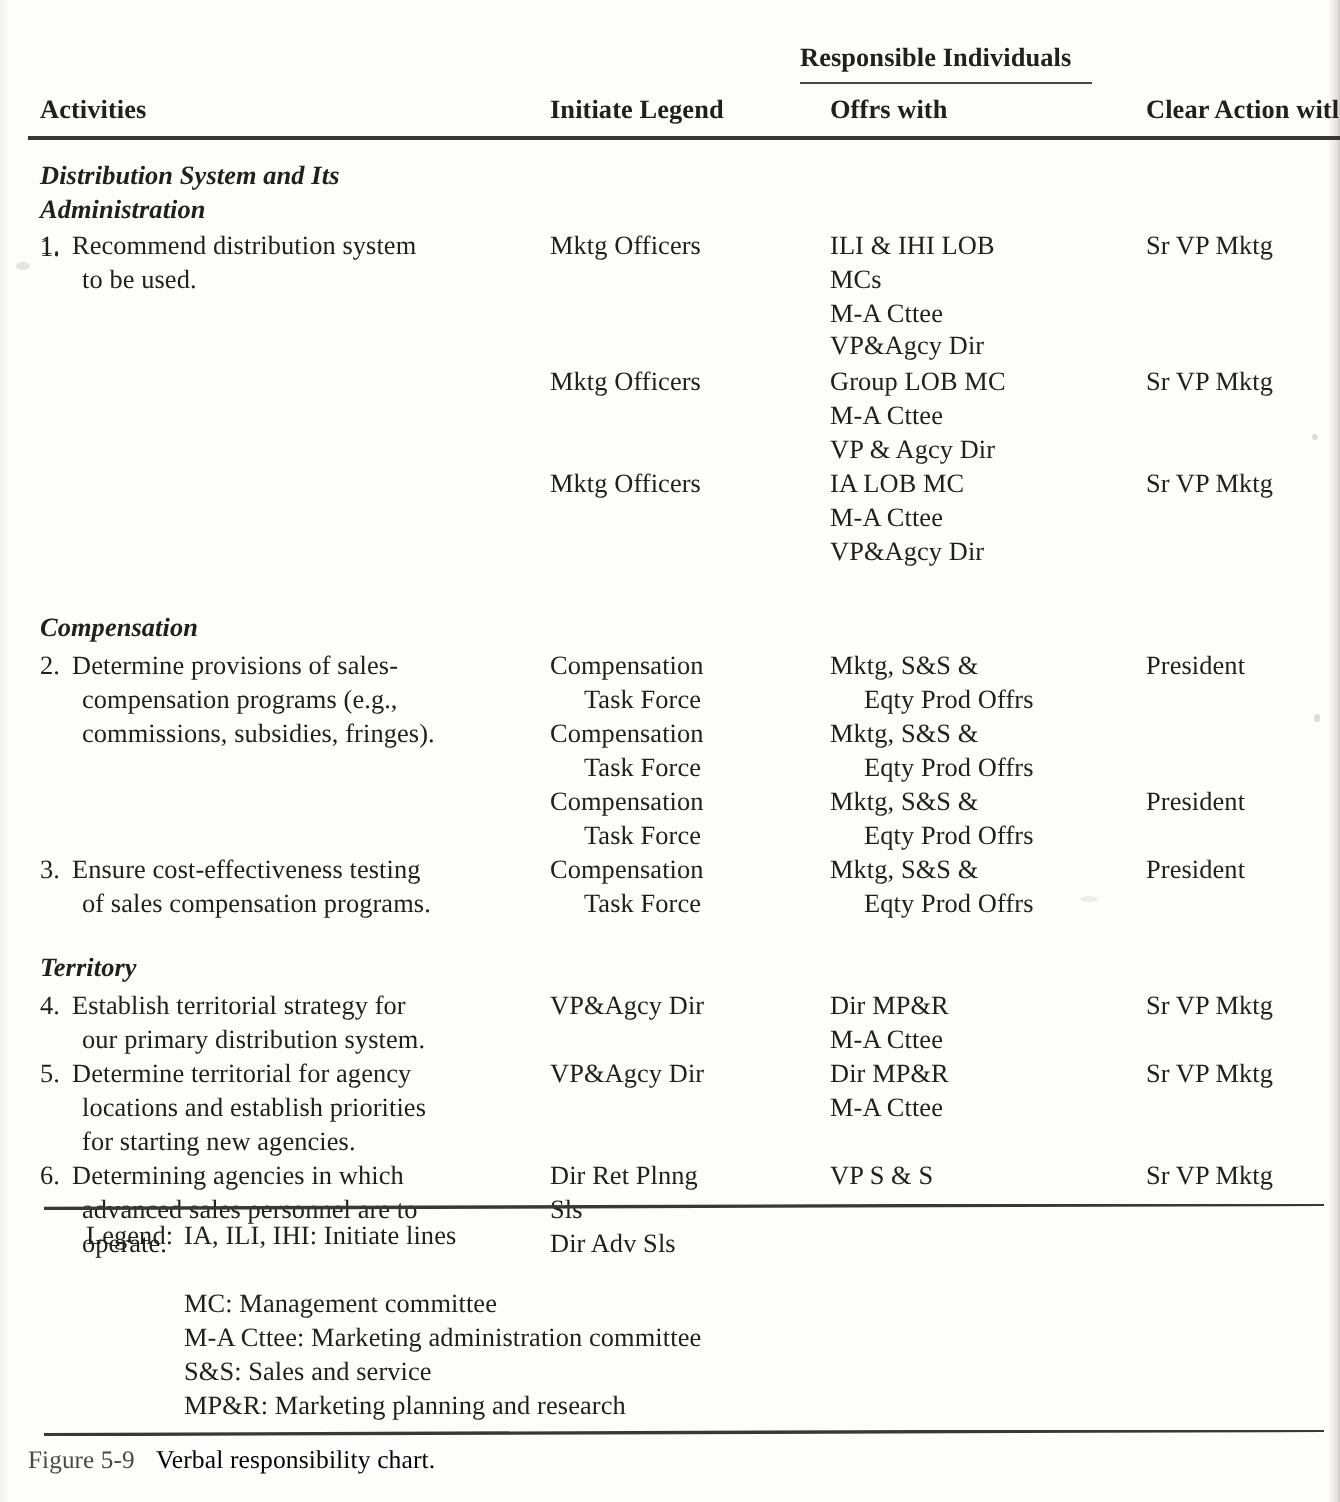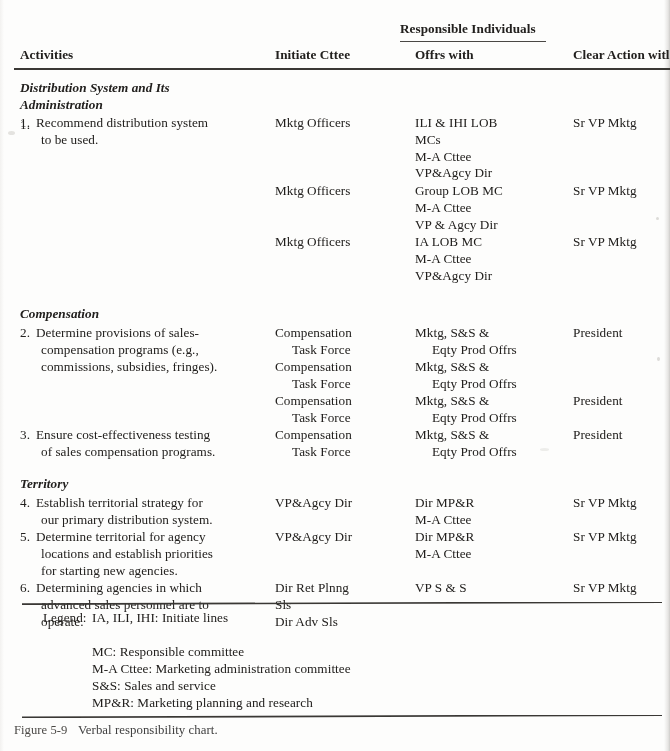--- a/index.html
+++ b/index.html
@@ -95,21 +95,21 @@
     left: 0;
     top: 0;
     width: 16px;
     white-space: pre;
   }
 
   .stack { position: absolute; white-space: pre-line; }
   .indent1 { padding-left: 17px; text-align: center; }
 
   .caption-label { font-size: 12.6px; color: #4a4845; }
-  .caption-text  { font-size: 12.8px; color: #404040; }
+  .caption-text  { font-size: 12.8px; color: #000000; }
 </style>
 </head>
 <body>
 
 <div class="page">
 
   <div class="scan-edge-left"></div>
   <div class="scan-edge-right"></div>
   <div class="speck" style="left:8px;  top:131px; width:7px;  height:4px;  opacity:.55;"></div>
   <div class="speck" style="left:656px; top:217px; width:3px;  height:3px;  opacity:.7;"></div>
@@ -118,21 +118,21 @@
   <div class="speck" style="left:52px;  top:555px; width:8px;  height:3px;  opacity:.3;"></div>
 
   <div id="header-band">
 
     <div class="t bold" style="left:400px; top:21px;">Responsible Individuals</div>
 
     <div class="rule-thin" style="left:400px; top:41px; width:146px;"></div>
 
     <div class="t bold col-activities" style="top:47px;">Activities</div>
 
-    <div class="t bold col-initiate" style="top:47px;">Initiate Cttee</div>
+    <div class="t bold col-initiate" style="top:47px;">Initiate Legend</div>
 
     <div class="t bold col-workwith" style="top:47px;">Offrs with</div>
 
     <div class="t bold col-clear" style="top:47px;">Clear Action witl</div>
 
     <div class="rule" style="left:14px; top:68px; width:656px;"></div>
   </div>
 
   <div id="table-body">
 
@@ -237,21 +237,21 @@
 
     <div class="rule-curve" style="left:22px; top:4px; width:640px;">
       <svg width="640" height="3" viewBox="0 0 640 3" preserveAspectRatio="none" aria-hidden="true">
         <path d="M0 2.2 Q 320 0.2 640 0.2" stroke="#3a3835" stroke-width="1.7" fill="none"></path>
       </svg>
     </div>
 
     <div class="t" style="left:43px; top:12px;">Legend:</div>
 
     <div class="t" style="left:92px; top:12px;">IA, ILI, IHI: Initiate lines</div>
-    <div class="t" style="left:92px; top:46px;">MC: Responsible committee</div>
+    <div class="t" style="left:92px; top:46px;">MC: Management committee</div>
     <div class="t" style="left:92px; top:63px;">M-A Cttee: Marketing administration committee</div>
     <div class="t" style="left:92px; top:80px;">S&amp;S: Sales and service</div>
     <div class="t" style="left:92px; top:97px;">MP&amp;R: Marketing planning and research</div>
 
     <div class="rule-curve" style="left:22px; top:117px; width:640px;">
       <svg width="640" height="3" viewBox="0 0 640 3" preserveAspectRatio="none" aria-hidden="true">
         <path d="M0 2.3 Q 320 0.3 640 0.2" stroke="#3a3835" stroke-width="1.7" fill="none"></path>
       </svg>
     </div>
   </div>

